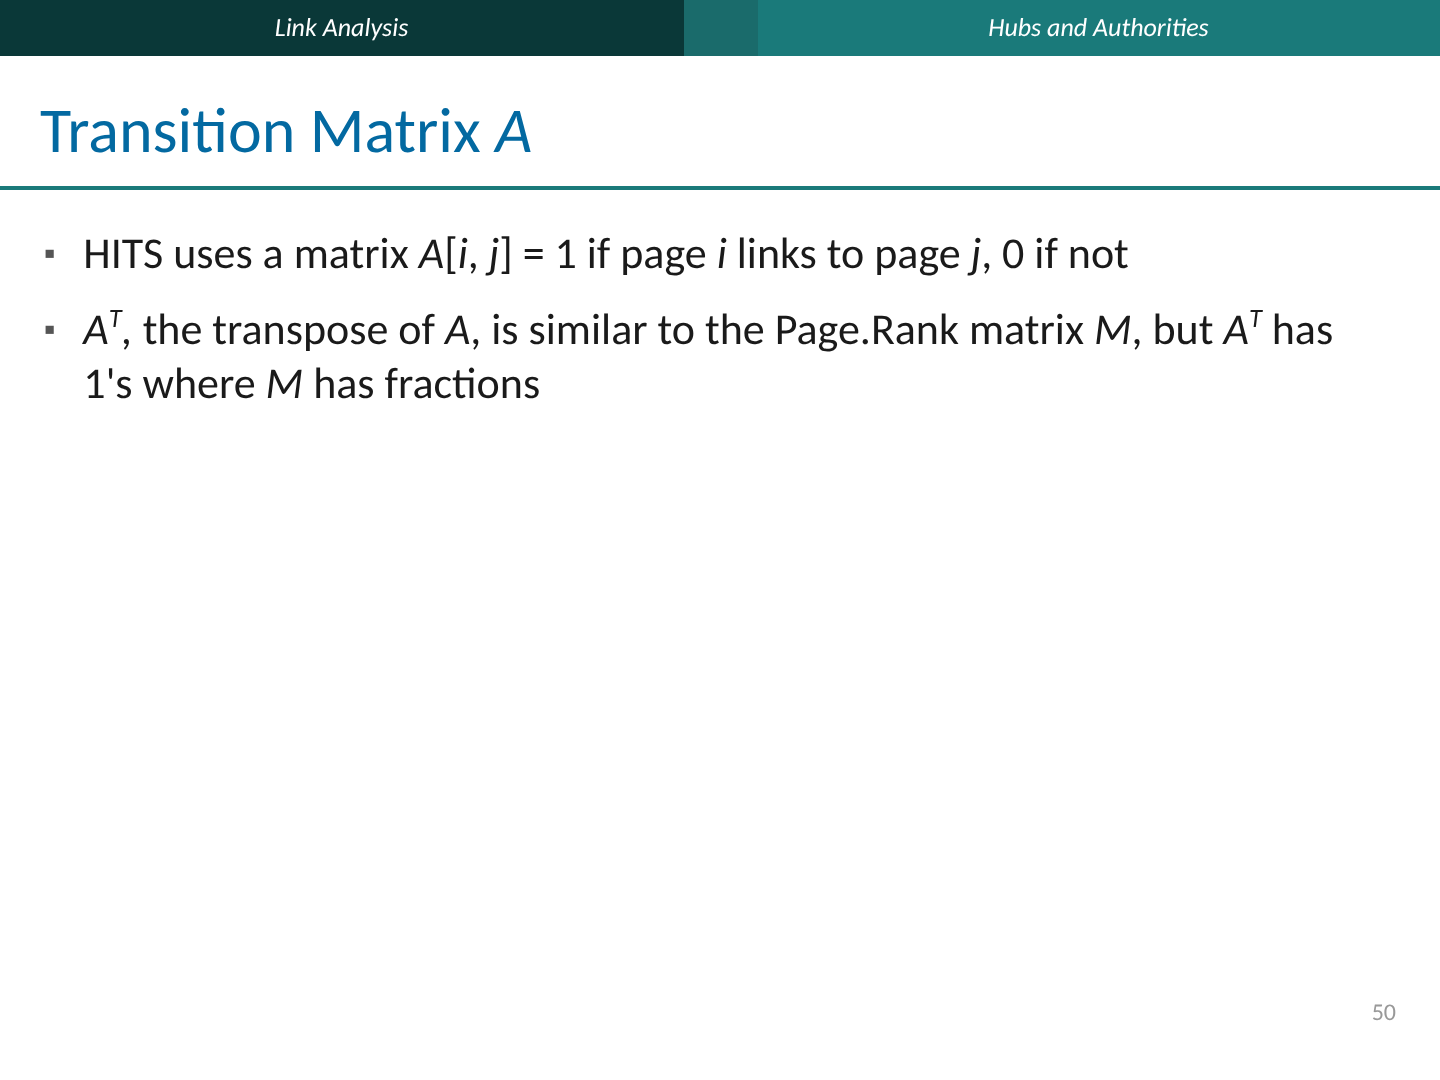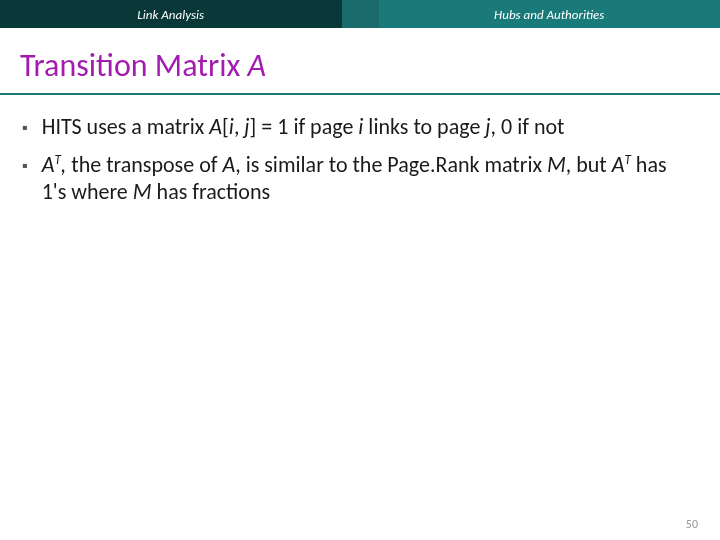--- a/index.html
+++ b/index.html
@@ -30,21 +30,21 @@
   .header-right {
     flex: 1;
     background: #1a7a7a;
     display: flex;
     align-items: center;
     justify-content: center;
     margin-left: 37px;
   }
   .title {
     font-size: 32px;
-    color: #a21caf;
+    color: #0369a1;
     padding: 18px 20px 8px 20px;
     font-weight: 400;
   }
   .title .ital { font-style: italic; }
   .rule {
     height: 2px;
     background: #1a7a7a;
     margin: 0 0 0 0;
   }
   .content {
@@ -63,21 +63,21 @@
     margin-left: -18px;
     flex-shrink: 0;
     font-size: 16px;
     padding-top: 5px;
   }
   .bullet-text { flex: 1; }
   .ital { font-style: italic; }
   sup { font-size: 0.6em; vertical-align: super; font-style: italic; }
   .pagenum {
     position: absolute;
-    bottom: 9px;
+    bottom: 26px;
     right: 22px;
     font-size: 12px;
     color: #999;
   }
 </style>
 </head>
 <body>
 
 <div class="header">
   <div class="header-left">

